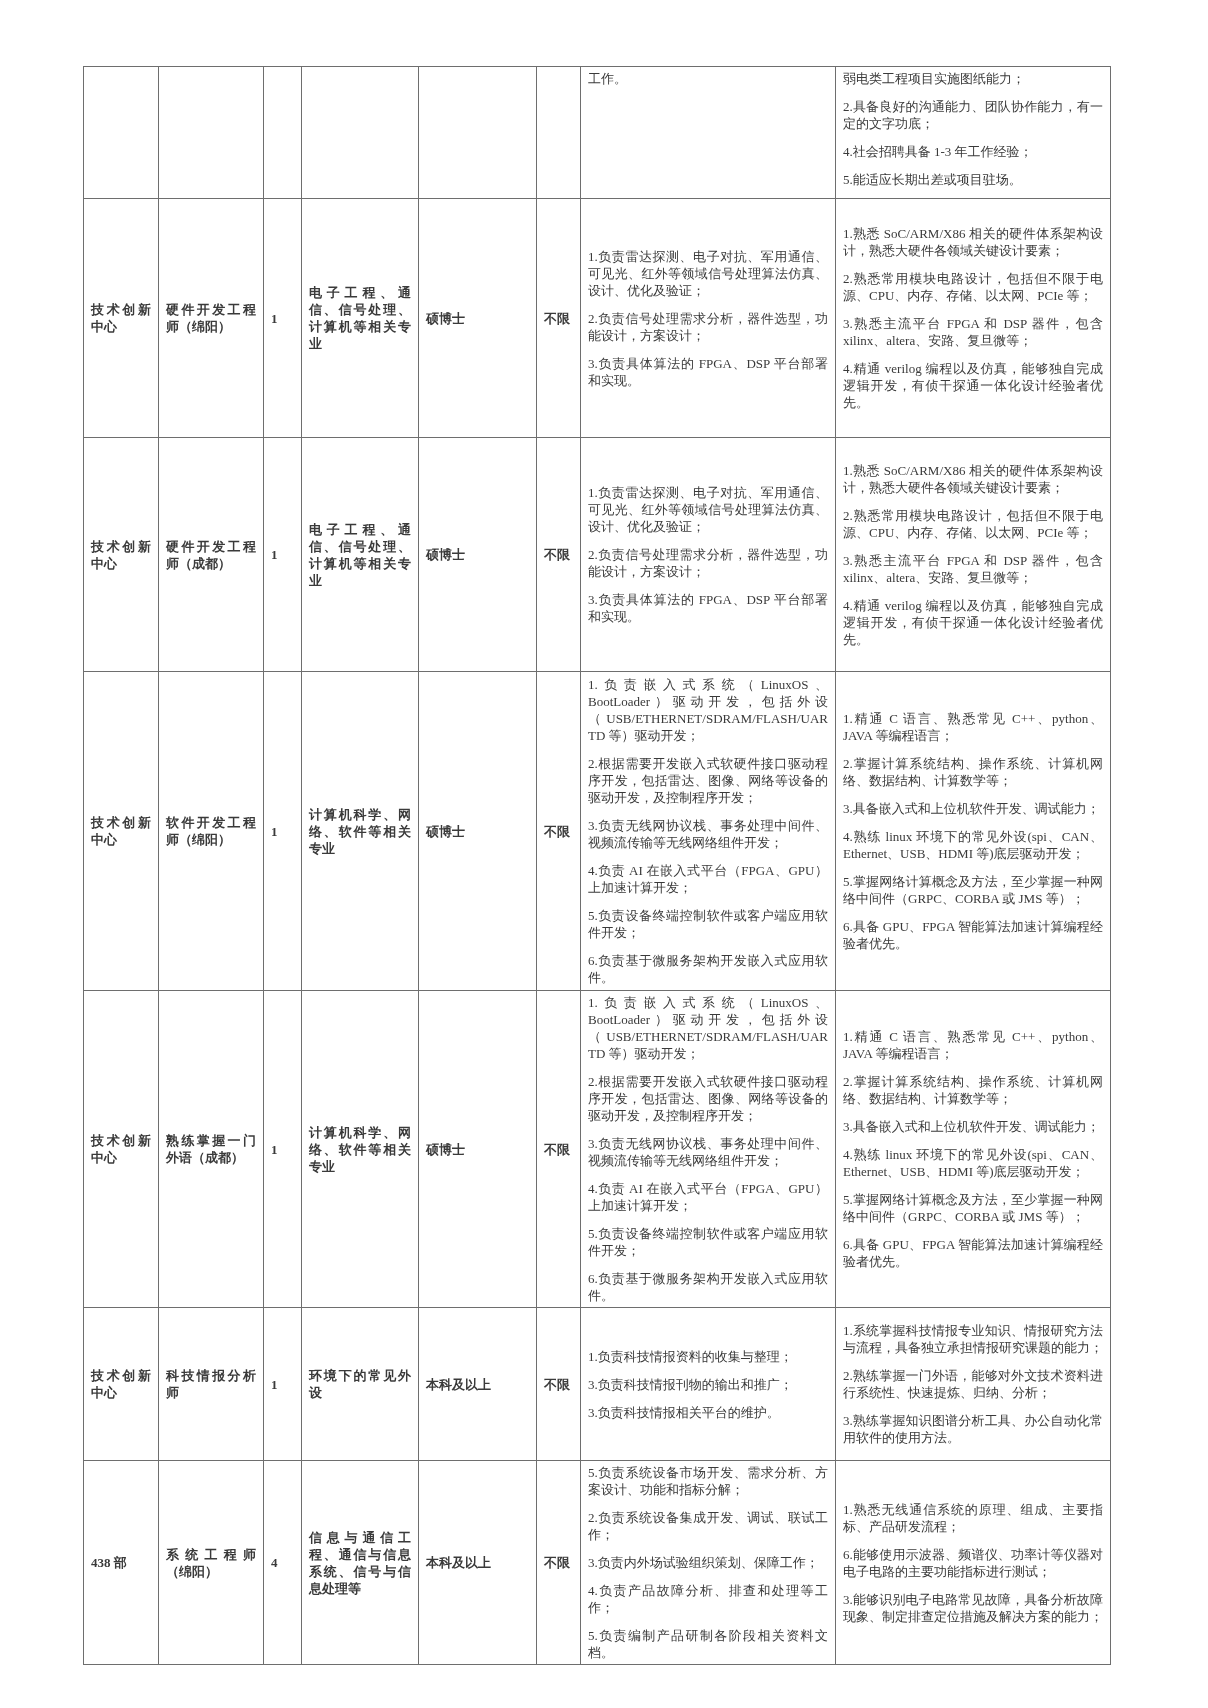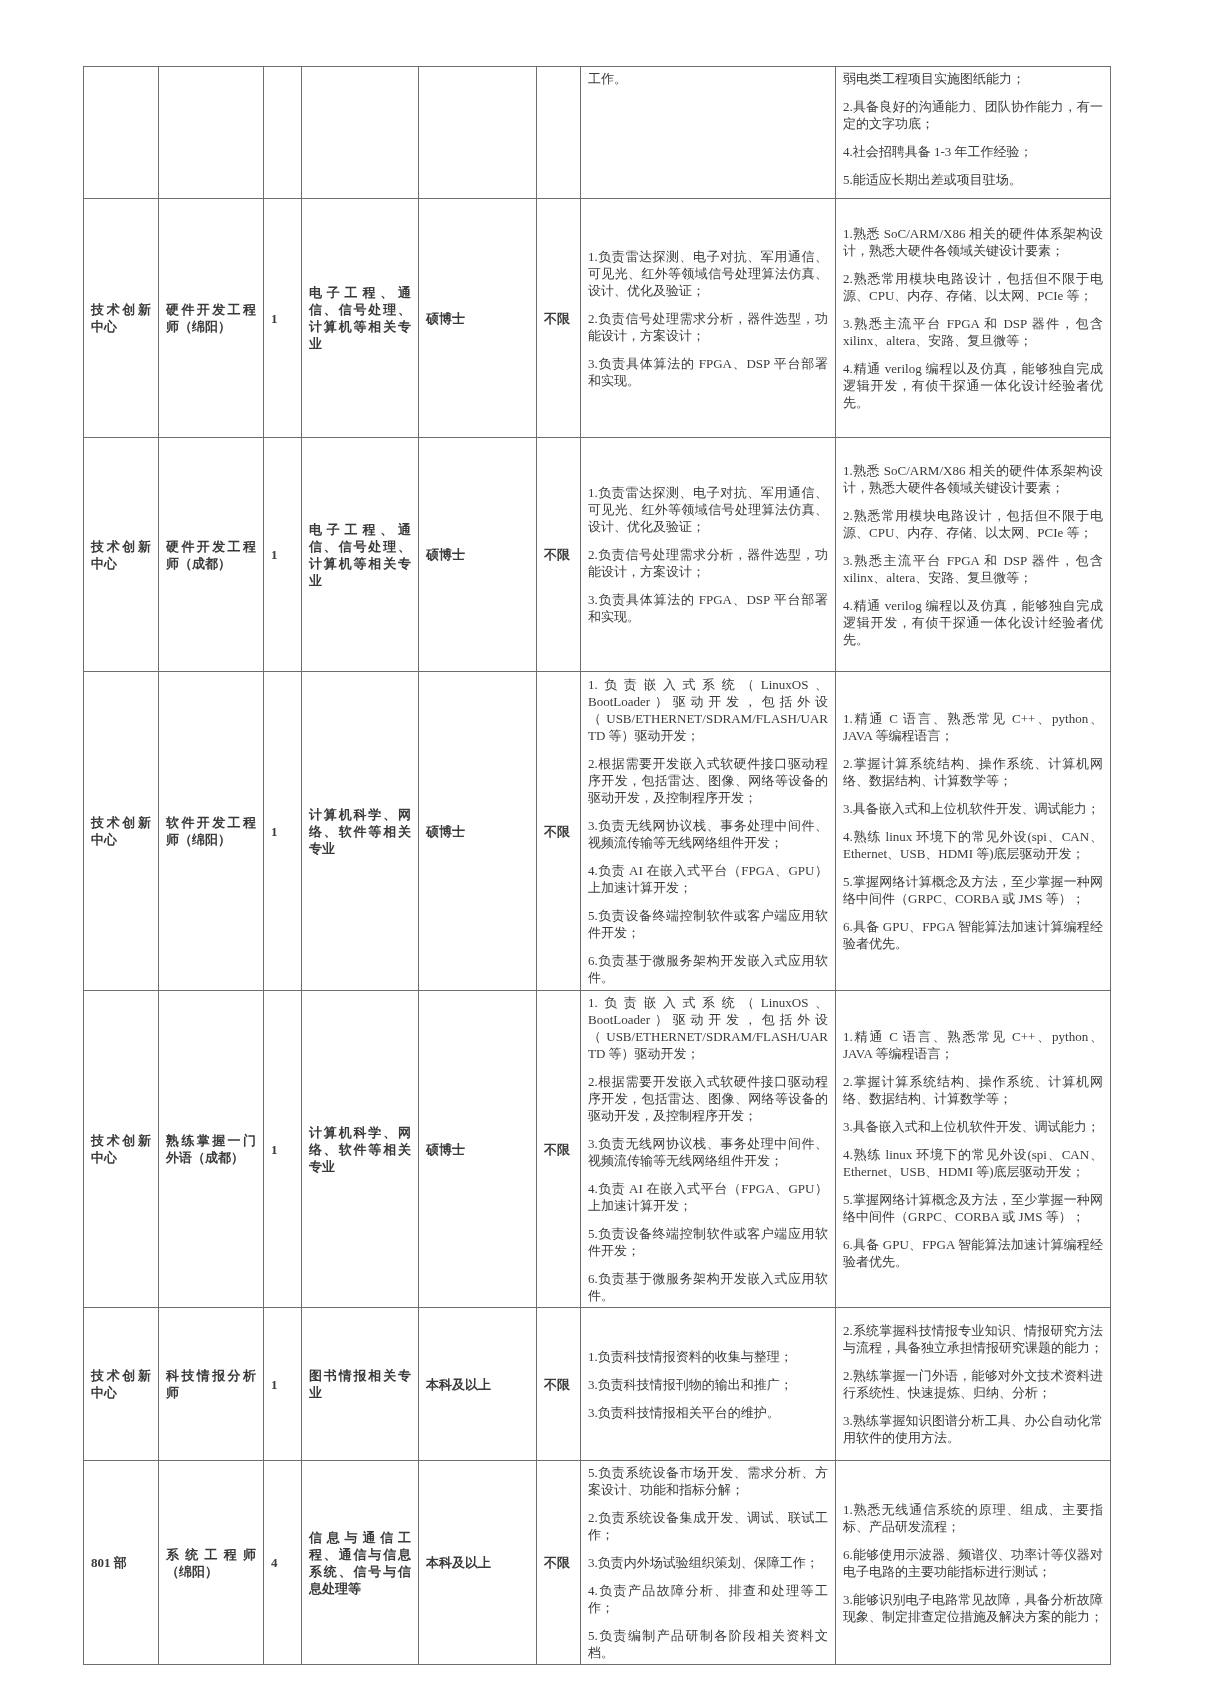--- a/index.html
+++ b/index.html
@@ -146,36 +146,36 @@
           <p>3.具备嵌入式和上位机软件开发、调试能力；</p>
           <p>4.熟练 linux 环境下的常见外设(spi、CAN、Ethernet、USB、HDMI 等)底层驱动开发；</p>
           <p>5.掌握网络计算概念及方法，至少掌握一种网络中间件（GRPC、CORBA 或 JMS 等）；</p>
           <p>6.具备 GPU、FPGA 智能算法加速计算编程经验者优先。</p>
         </td>
       </tr>
       <tr style="height: 153px;">
         <td class="plain">技术创新中心</td>
         <td class="plain">科技情报分析师</td>
         <td class="plain">1</td>
-        <td class="plain">图书情报相关专业</td>
+        <td class="plain">环境下的常见外设</td>
         <td class="plain">本科及以上</td>
         <td class="plain">不限</td>
         <td class="para">
           <p>1.负责科技情报资料的收集与整理；</p>
           <p>3.负责科技情报刊物的输出和推广；</p>
           <p>3.负责科技情报相关平台的维护。</p>
         </td>
         <td class="para">
-          <p>2.系统掌握科技情报专业知识、情报研究方法与流程，具备独立承担情报研究课题的能力；</p>
+          <p>1.系统掌握科技情报专业知识、情报研究方法与流程，具备独立承担情报研究课题的能力；</p>
           <p>2.熟练掌握一门外语，能够对外文技术资料进行系统性、快速提炼、归纳、分析；</p>
           <p>3.熟练掌握知识图谱分析工具、办公自动化常用软件的使用方法。</p>
         </td>
       </tr>
       <tr style="height: 172px;">
-        <td class="plain">801 部</td>
+        <td class="plain">438 部</td>
         <td class="plain">系统工程师（绵阳）</td>
         <td class="plain">4</td>
         <td class="plain">信息与通信工程、通信与信息系统、信号与信息处理等</td>
         <td class="plain">本科及以上</td>
         <td class="plain">不限</td>
         <td class="para">
           <p>5.负责系统设备市场开发、需求分析、方案设计、功能和指标分解；</p>
           <p>2.负责系统设备集成开发、调试、联试工作；</p>
           <p>3.负责内外场试验组织策划、保障工作；</p>
           <p>4.负责产品故障分析、排查和处理等工作；</p>

